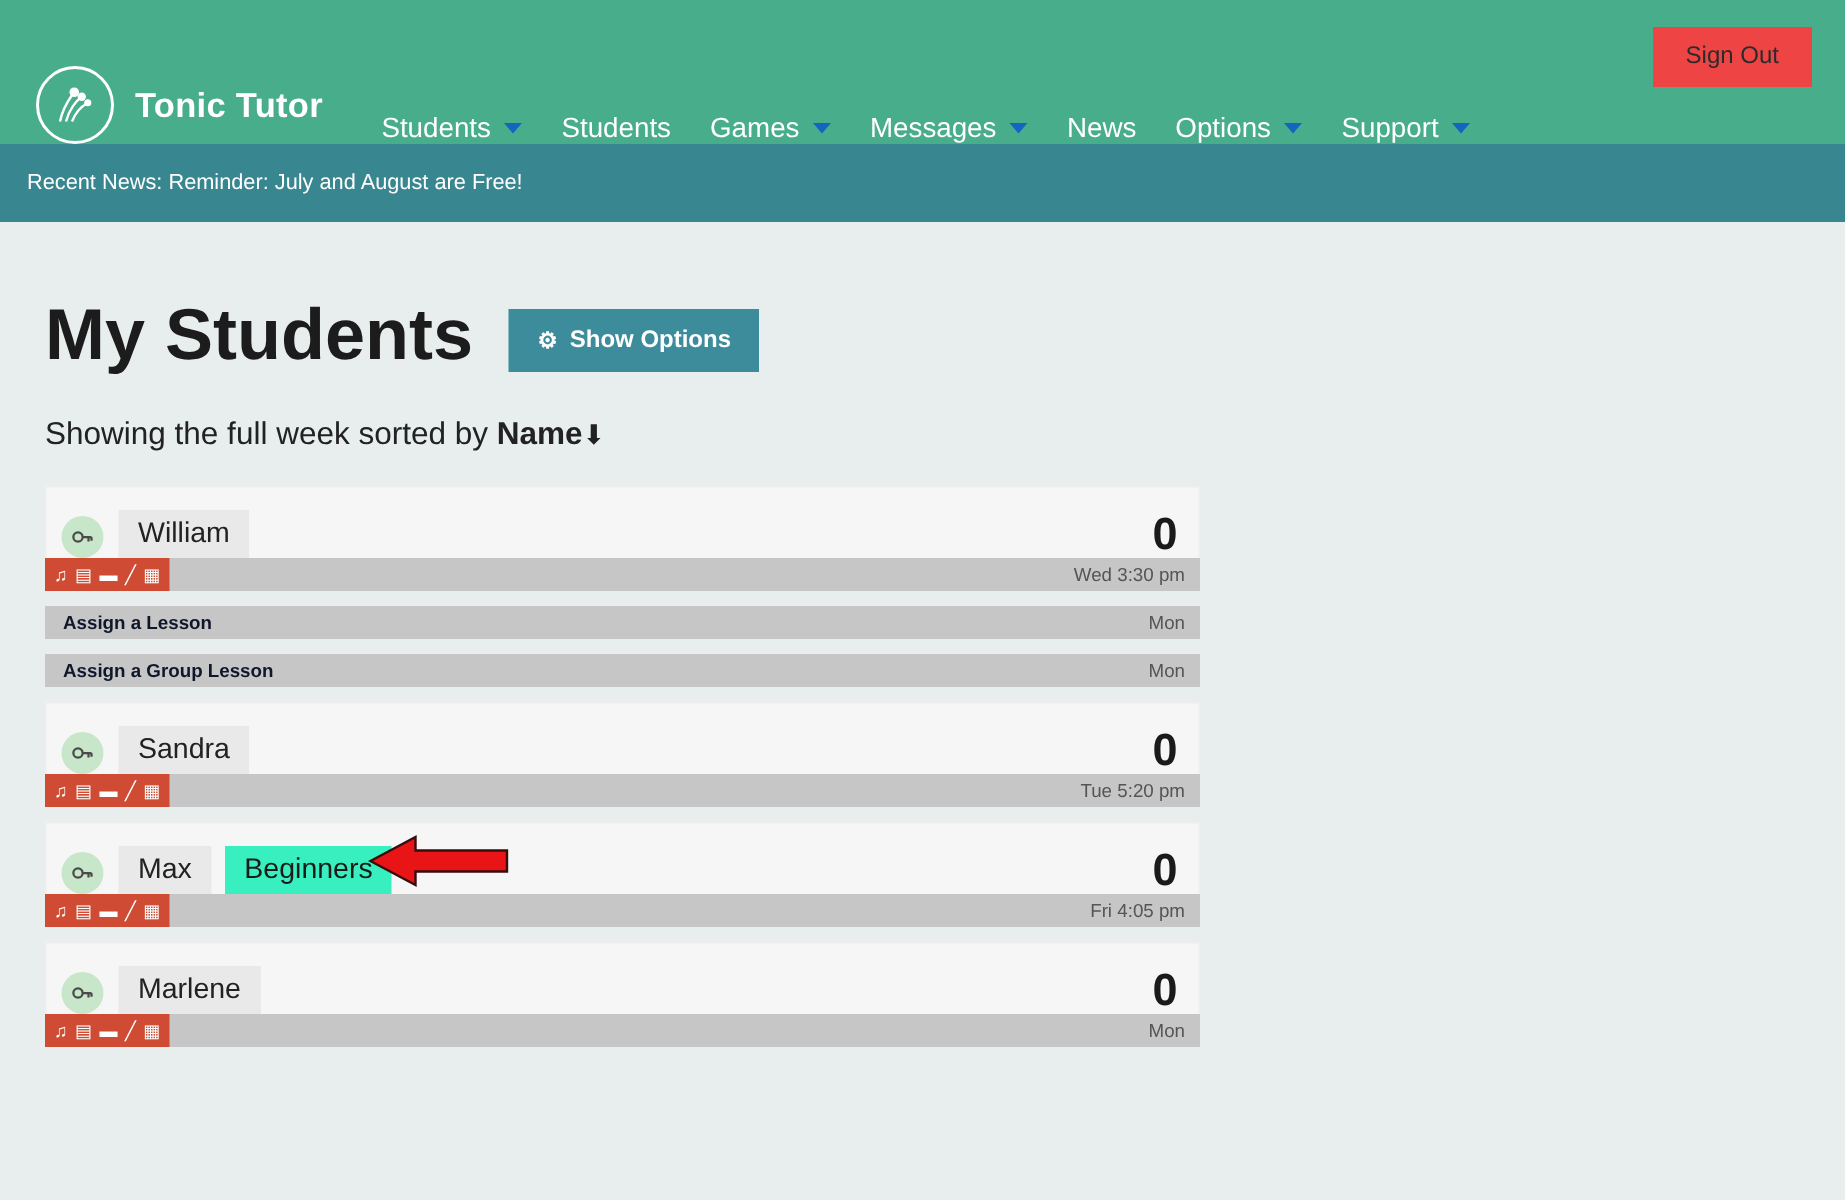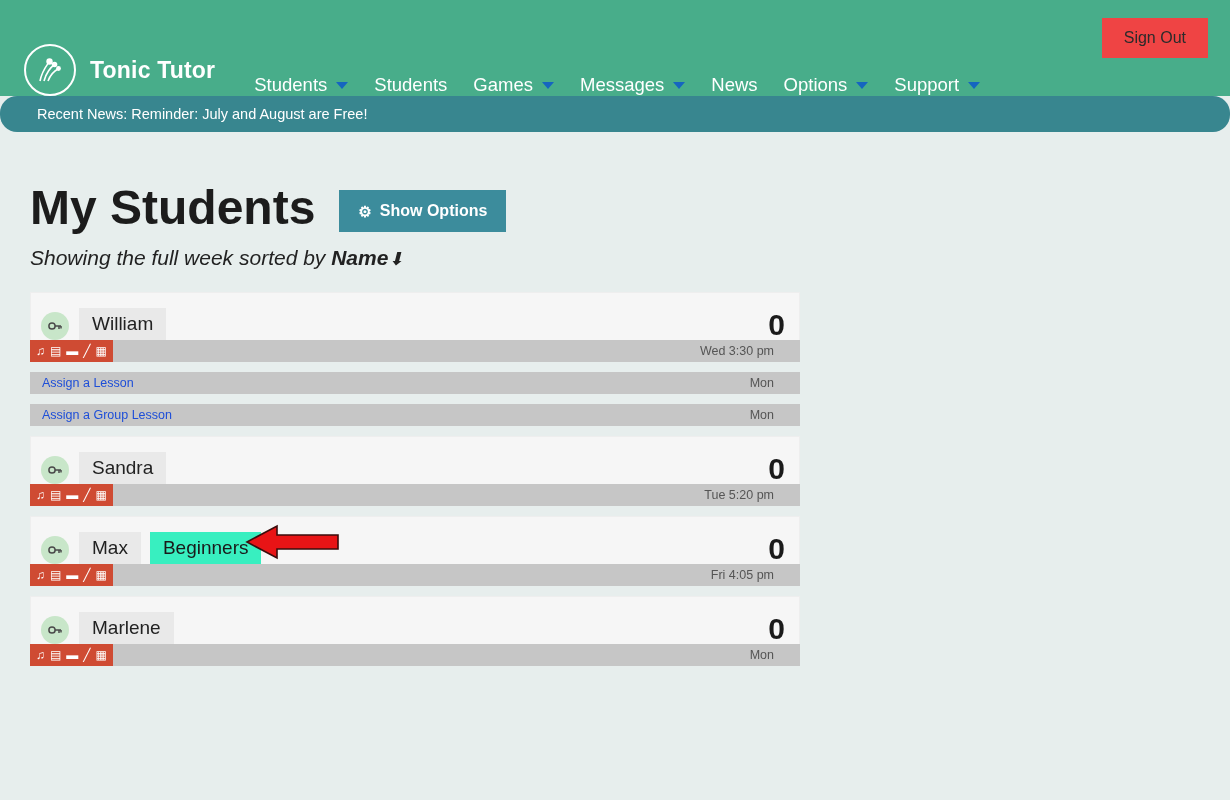--- a/index.html
+++ b/index.html
@@ -63,28 +63,27 @@
     color: #2b2b2b;
     font-size: 16px;
     border: none;
     padding: 11px 22px;
     cursor: pointer;
     font-family: inherit;
   }
 
   
   .newsbar {
-    height: 36px;
+    height: 52px;
     background: #38868f;
     color: #ffffff;
     display: flex;
     align-items: center;
-    padding-left: 37px;
+    padding-left: 18px;
     font-size: 14.5px;
-    border-radius: 17px;
   }
 
   
   .content { padding: 0 30px; border-radius: 11px; }
 
   .title-row {
     display: flex;
     align-items: center;
     padding-top: 52px;
   }
@@ -105,24 +104,23 @@
     padding: 12px 19px;
     cursor: pointer;
     display: flex;
     align-items: center;
     gap: 8px;
     font-family: inherit;
   }
   .gear { font-size: 15px; line-height: 1; }
 
   .subtitle {
-    margin-top: 14px;
+    margin-top: 30px;
     font-size: 21px;
     color: #222222;
-    font-style: italic;
   }
   .subtitle b { font-weight: bold; }
   .sort-arrow { font-size: 18px; }
 
   
   .student-list { margin-top: 22px; width: 770px; }
   .student-card { margin-bottom: 10px; position: relative; }
 
   .card-main {
     background: #f6f6f6;
@@ -180,29 +178,30 @@
   }
   .icon-bar span {
     color: #ffffff;
     font-size: 12px;
     line-height: 1;
     cursor: pointer;
     display: inline-flex;
   }
   .assign-text {
     font-size: 12.5px;
-    color: #1d4ed8;
+    color: #0f172a;
     padding-left: 12px;
     cursor: pointer;
+    font-weight: bold;
   }
   .footer-time {
     margin-left: auto;
     font-size: 12.5px;
     color: #555555;
-    padding-right: 26px;
+    padding-right: 10px;
   }
 
   
   .anno-arrow {
     position: absolute;
     left: 215px;
     top: 8px;
     pointer-events: none;
   }
 </style>

